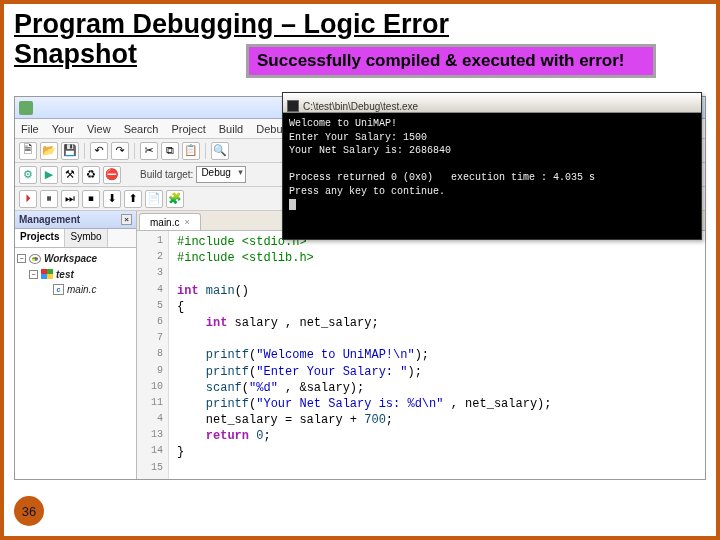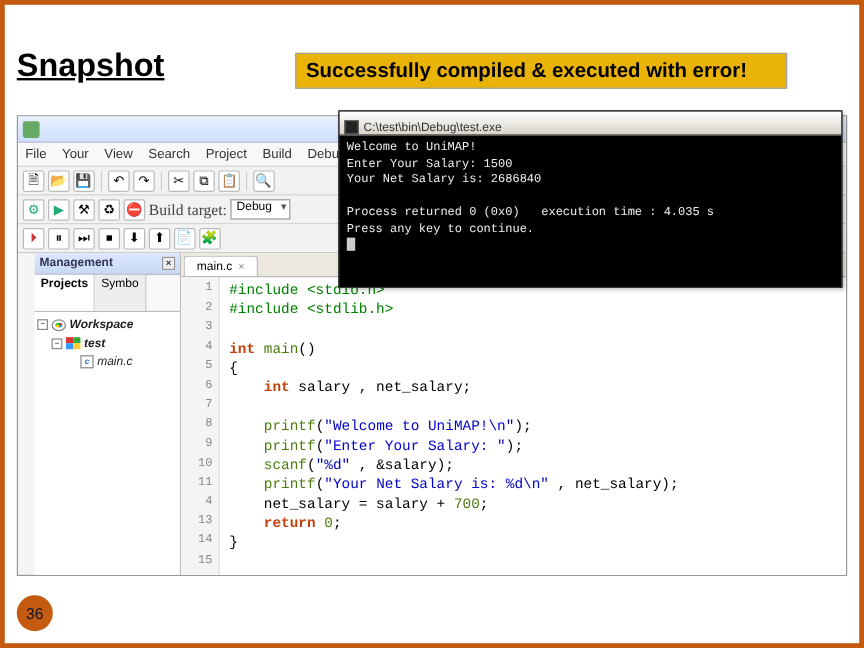--- a/index.html
+++ b/index.html
@@ -1,40 +1,40 @@
 <!DOCTYPE html>
 <html><head>
 <meta charset="utf-8">
 <style>
   * { box-sizing: border-box; margin: 0; padding: 0; }
   body { width: 720px; height: 540px; background: #fff; font-family: Arial, sans-serif; position: relative; overflow: hidden; }
   .slide-border { position: absolute; inset: 0; border: 4px solid #c55a11; pointer-events: none; }
   .slide-inner { position: absolute; top: 10px; left: 14px; right: 14px; bottom: 14px; }
 
   .slide-title { font-size: 27px; font-weight: bold; text-decoration: underline; line-height: 1.1; }
-  .callout { position: absolute; top: 34px; left: 232px; width: 410px; background: #eab308; border: 1px solid #a3a3a3; padding: 4px 8px; font-size: 17px; font-weight: bold; }
+  .callout { position: absolute; top: 34px; left: 232px; width: 410px; background: #d946ef; border: 3px solid #a3a3a3; padding: 4px 8px; font-size: 17px; font-weight: bold; }
 
   .ide { position: absolute; top: 86px; left: 0; right: 0; height: 384px; border: 1px solid #999; background: #f4f4f4; font-size: 11px; }
   .ide-titlebar { height: 22px; background: linear-gradient(#e8f0ff,#cfe0ff); display: flex; align-items: center; gap: 4px; padding: 0 4px; border-bottom: 1px solid #aac; }
   .cb-icon { width: 14px; height: 14px; background: #6a6; border-radius: 2px; }
   .ide-title { font-size: 11px; color: #222; }
   .menubar { height: 20px; background: #f8f8f8; display: flex; align-items: center; gap: 13px; padding: 0 6px; border-bottom: 1px solid #ccc; font-size: 11px; color: #333; }
   .menubar span { cursor: default; }
   .toolbar1, .toolbar2, .toolbar3 { height: 24px; background: #f2f2f2; border-bottom: 1px solid #ccc; display: flex; align-items: center; gap: 3px; padding: 0 4px; }
   .tb-btn { width: 18px; height: 18px; background: #fff; border: 1px solid #bbb; border-radius: 2px; display: flex; align-items: center; justify-content: center; font-size: 10px; }
   .tb-sep { width: 1px; height: 16px; background: #ccc; margin: 0 2px; }
-  .bt-label { font-size: 13px; color: #444; margin-left: 0; font-family: Liberation Serif, serif; }
+  .bt-label { font-size: 10px; color: #444; margin-left: 16px; }
   .bt-select { height: 17px; background: #fff; border: 1px solid #999; padding: 0 14px 0 4px; font-size: 10px; position: relative; }
   .bt-select::after { content: "▾"; position: absolute; right: 2px; top: 0; font-size: 9px; color: #555; }
 
-  .ide-body { display: flex; height: calc(100% - 22px - 20px - 72px); margin-left: 14px; }
+  .ide-body { display: flex; height: calc(100% - 22px - 20px - 72px); }
   .mgmt { width: 122px; border-right: 1px solid #bbb; background: #f8f8f8; display: flex; flex-direction: column; }
   .mgmt-head { height: 18px; background: linear-gradient(#dde8ff,#c8d8f4); display: flex; align-items: center; justify-content: space-between; padding: 0 4px; font-size: 10px; font-weight: bold; color: #335; border-bottom: 1px solid #aac; }
   .mgmt-close { width: 11px; height: 11px; background: #eee; border: 1px solid #999; font-size: 8px; line-height: 9px; text-align: center; cursor: default; }
-  .mgmt-tabs { height: 31px; display: flex; border-bottom: 1px solid #bbb; }
+  .mgmt-tabs { height: 19px; display: flex; border-bottom: 1px solid #bbb; }
   .mgmt-tab { padding: 2px 5px; font-size: 10px; background: #eee; border-right: 1px solid #ccc; cursor: default; }
   .mgmt-tab.active { background: #fff; font-weight: bold; }
   .tree { flex: 1; background: #fff; font-size: 10px; padding: 3px 2px; line-height: 1.55; color: #222; }
   .tree-row { display: flex; align-items: center; gap: 3px; white-space: nowrap; font-style: italic; }
   .tree-toggle { width: 9px; height: 9px; border: 1px solid #888; font-size: 7px; line-height: 7px; text-align: center; background: #fff; }
   .tree-ico { width: 12px; height: 10px; display: inline-block; }
   .ico-ws { background: #fff; border: 1px solid #888; border-radius: 50%; position: relative; }
   .ico-ws::after { content: ""; position: absolute; inset: 2px; background: conic-gradient(#c33 0 25%, #39f 0 50%, #fc0 0 75%, #3c3 0); border-radius: 50%; }
   .ico-proj { width: 12px; height: 10px; }
   .ico-proj-inner { width: 12px; height: 10px; display: grid; grid-template-columns: 1fr 1fr; grid-template-rows: 1fr 1fr; }
@@ -49,22 +49,22 @@
 
   .editor { flex: 1; display: flex; flex-direction: column; background: #fff; }
   .ed-tabs { height: 20px; display: flex; border-bottom: 1px solid #bbb; background: #ece8e0; }
   .ed-tab { padding: 2px 10px; font-size: 10px; background: #fff; border: 1px solid #bbb; border-bottom: none; margin-top: 2px; margin-left: 2px; border-radius: 3px 3px 0 0; cursor: default; display: flex; gap: 5px; align-items: center; }
   .ed-tab-x { font-size: 9px; color: #888; }
   .code { flex: 1; display: flex; font-family: "Courier New", monospace; font-size: 12px; line-height: 1.35; overflow: hidden; }
   .gutter { width: 32px; background: #f4f4f4; border-right: 1px solid #ddd; text-align: right; padding: 3px 5px 0 0; color: #888; font-size: 10px; }
   .gutter div { height: 16.2px; }
   .src { padding: 3px 0 0 8px; white-space: pre; }
   .tok-green { color: #008000; }
-  .tok-blue { color: #c2410c; font-weight: bold; }
-  .tok-navy { color: #4d7c0f; text-align: right; }
+  .tok-blue { color: #a21caf; font-weight: bold; }
+  .tok-navy { color: #0c4a6e; text-align: right; }
   .tok-str { color: #0000c8; }
   .tok-black { color: #000; }
 
   .console { position: absolute; top: 82px; left: 268px; width: 420px; height: 148px; border: 1px solid #333; background: #000; box-shadow: 2px 2px 4px rgba(0,0,0,.3); z-index: 5; }
   .console-title { height: 20px; background: linear-gradient(#fff,#d8d4c8); border-bottom: 1px solid #888; display: flex; align-items: flex-end; gap: 4px; padding: 0 4px; font-size: 10px; color: #333; }
   .con-ico { width: 12px; height: 12px; background: #222; border: 1px solid #666; }
   .con-body { padding: 4px 6px; font-family: "Courier New", monospace; font-size: 10px; color: #eee; line-height: 1.35; white-space: pre-wrap; }
   .cursor-blk { display: inline-block; width: 7px; height: 11px; background: #ccc; vertical-align: middle; }
 
   .page-num { position: absolute; left: 0; bottom: 0; width: 30px; height: 30px; border-radius: 50%; background: #c55a11; color: #0f172a; font-size: 13px; display: flex; align-items: center; justify-content: center; }
@@ -72,21 +72,21 @@
   .ic { font-size: 11px; }
 </style>
 </head>
 <body>
 
 <div class="slide-border"></div>
 
 <div class="slide-inner">
 
   <div class="slide-title">
-    <br>
+    <span>Program Debugging – Logic Error</span><br>
     <span>Snapshot</span>
   </div>
 
   <div class="callout">Successfully compiled &amp; executed with error!</div>
 
   <div class="ide">
     <div class="ide-titlebar">
       <span class="cb-icon"></span>
     </div>
     <div class="menubar">

